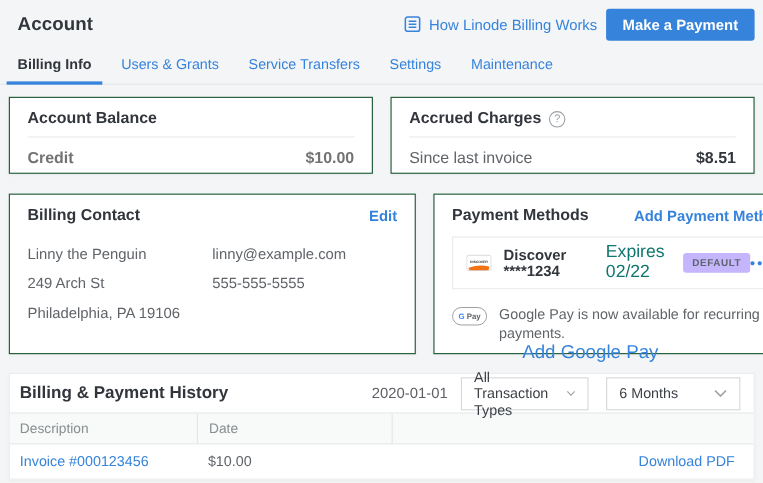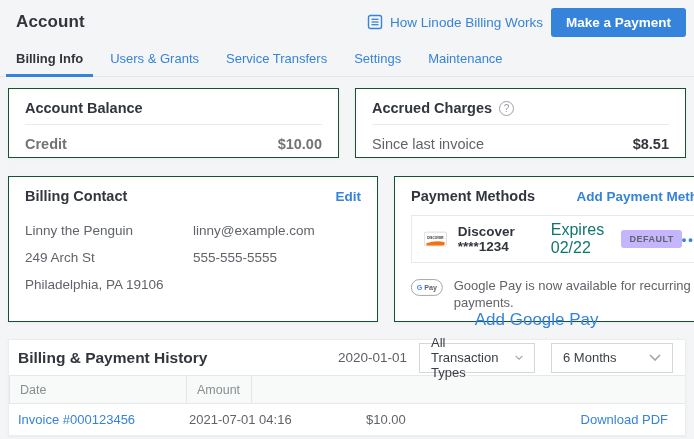--- a/index.html
+++ b/index.html
@@ -191,30 +191,29 @@
         <div class="select narrow">
           <span>6 Months</span>
           <svg width="12" height="7" viewBox="0 0 12 7">
             <polyline points="1,1 6,6 11,1" fill="none" stroke="#9ea4aa" stroke-width="1.6"></polyline>
           </svg>
         </div>
       </div>
     </div>
 
     <div class="thead">
+      <div class="c-desc">Description</div>
       <div class="c-date">Date</div>
-      <div class="c-amt">Amount</div>
       <div class="c-act"></div>
     </div>
 
     <div class="trow">
       <div class="c-desc">
         <a>Invoice #000123456</a>
       </div>
-      <div class="c-date">2021-07-01 04:16</div>
       <div class="c-amt">$10.00</div>
       <div class="c-act">
         <a>Download PDF</a>
       </div>
     </div>
   </section>
 
 </div>
 
 </body></html>

